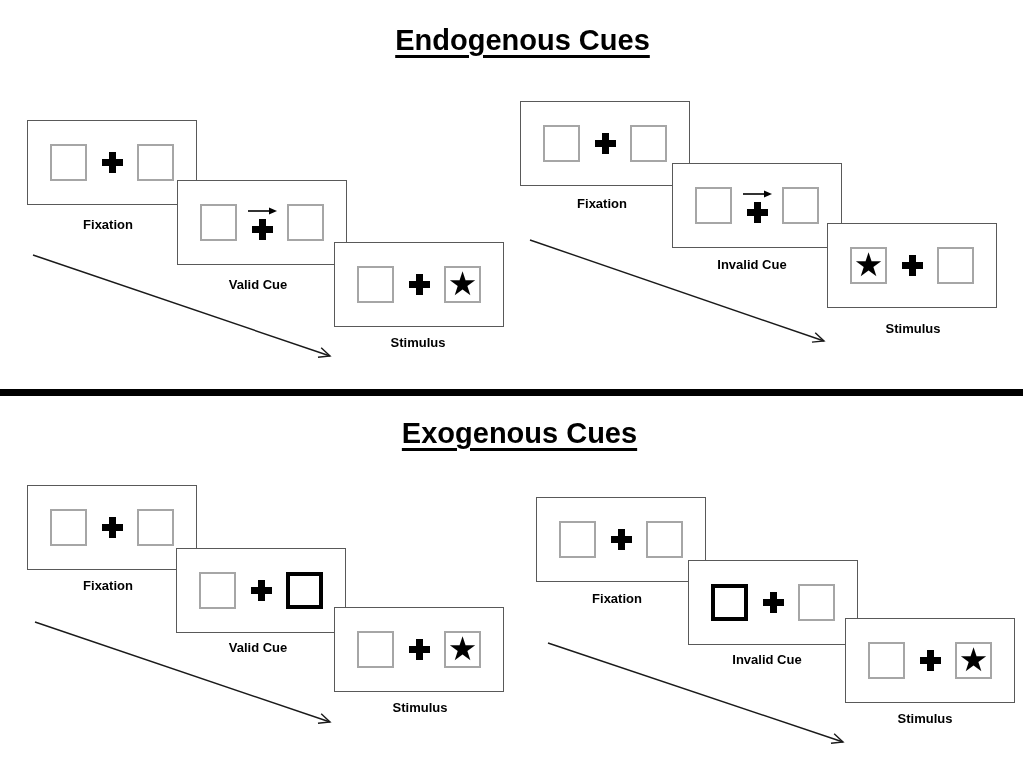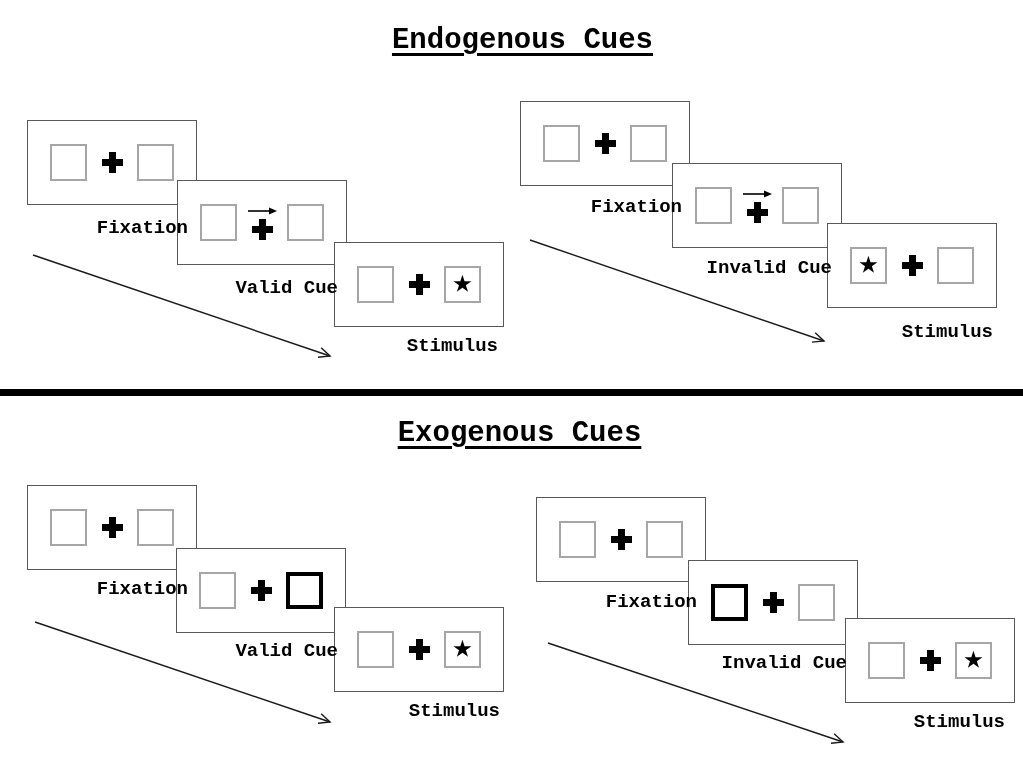--- a/index.html
+++ b/index.html
@@ -1,36 +1,36 @@
 <!DOCTYPE html>
 <html><head>
 <meta charset="utf-8">
 <style>
   html,body{margin:0;padding:0;background:#fff;}
   .canvas{position:relative;width:1023px;height:767px;background:#ffffff;overflow:hidden;
-          font-family:Liberation Mono, monospace;color:#000;}
+          font-family:Liberation Sans, sans-serif;color:#000;}
   .title{position:absolute;left:0;width:1023px;text-align:center;font-size:29px;font-weight:700;
          text-decoration:underline;text-decoration-thickness:3px;text-underline-offset:5px;margin:0;}
   .t-endo{top:24px;transform:translateX(11px);}
   .t-exo{top:417px;transform:translateX(8px);}
   .divider{position:absolute;left:0;top:389px;width:1023px;height:7px;background:#000;}
   .arrows{position:absolute;left:0;top:0;width:1023px;height:767px;pointer-events:none;}
   .panel{position:absolute;width:170px;height:85px;background:#fff;border:1px solid #595959;
          box-sizing:border-box;display:flex;align-items:center;justify-content:space-between;
          padding:0 22px;}
   .sq{width:37px;height:37px;border:2px solid #a6a6a6;background:#fff;box-sizing:border-box;
       display:flex;align-items:center;justify-content:center;}
   .sq.thick{border:4px solid #000;}
   .star{font-size:33px;line-height:1;color:#000;transform:translateY(-1px);}
   .plus{position:relative;width:21px;height:21px;flex:none;}
   .plus::before{content:"";position:absolute;left:0;top:7px;width:21px;height:7px;background:#000;}
   .plus::after{content:"";position:absolute;left:7px;top:0;width:7px;height:21px;background:#000;}
   .cue-center{display:flex;flex-direction:column;align-items:center;gap:3px;}
   .cue-arrow{display:block;}
-  .plabel{position:absolute;width:160px;text-align:right;font-size:19px;font-weight:700;}
+  .plabel{position:absolute;width:160px;text-align:center;font-size:13px;font-weight:700;}
   
   .e1p1{left:27px;top:120px;}  .e1p2{left:177px;top:180px;}  .e1p3{left:334px;top:242px;}
   .e2p1{left:520px;top:101px;} .e2p2{left:672px;top:163px;}  .e2p3{left:827px;top:223px;}
   .x1p1{left:27px;top:485px;}  .x1p2{left:176px;top:548px;}  .x1p3{left:334px;top:607px;}
   .x2p1{left:536px;top:497px;} .x2p2{left:688px;top:560px;}  .x2p3{left:845px;top:618px;}
   
   .le1f{left:28px;top:217px;}  .le1v{left:178px;top:277px;}  .le1s{left:338px;top:335px;}
   .le2f{left:522px;top:196px;} .le2i{left:672px;top:257px;}  .le2s{left:833px;top:321px;}
   .lx1f{left:28px;top:578px;}  .lx1v{left:178px;top:640px;}  .lx1s{left:340px;top:700px;}
   .lx2f{left:537px;top:591px;} .lx2i{left:687px;top:652px;}  .lx2s{left:845px;top:711px;}

